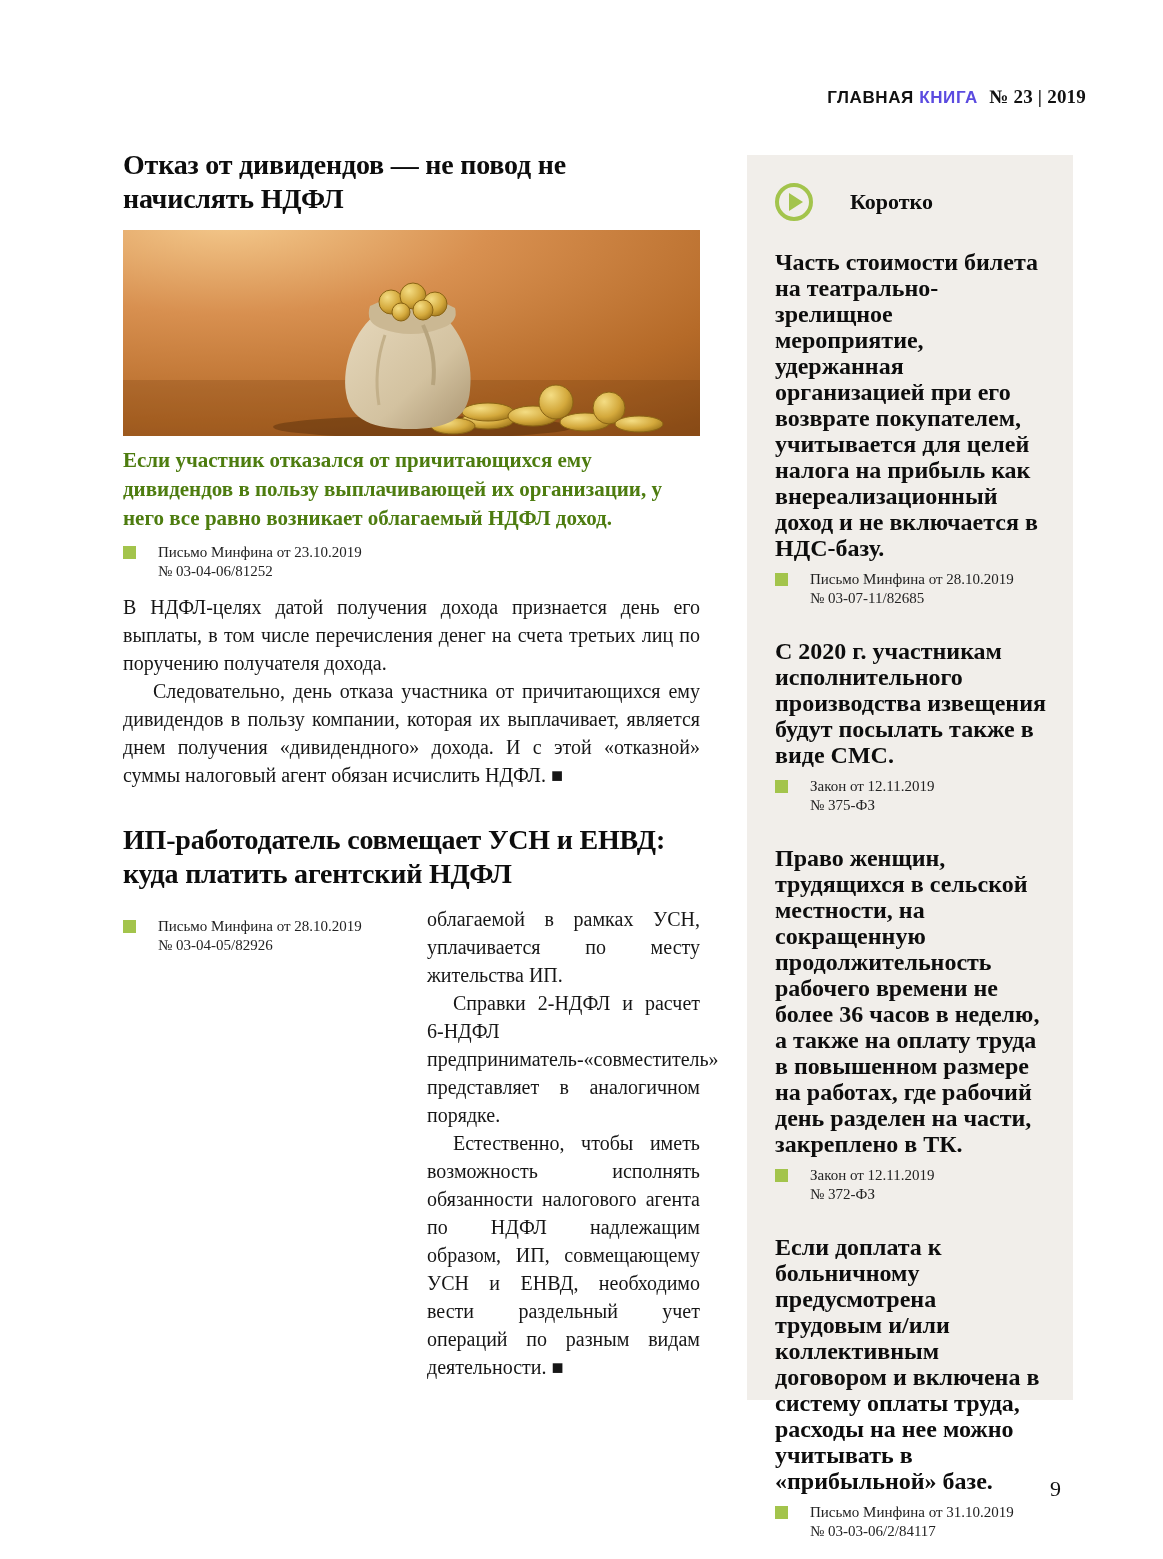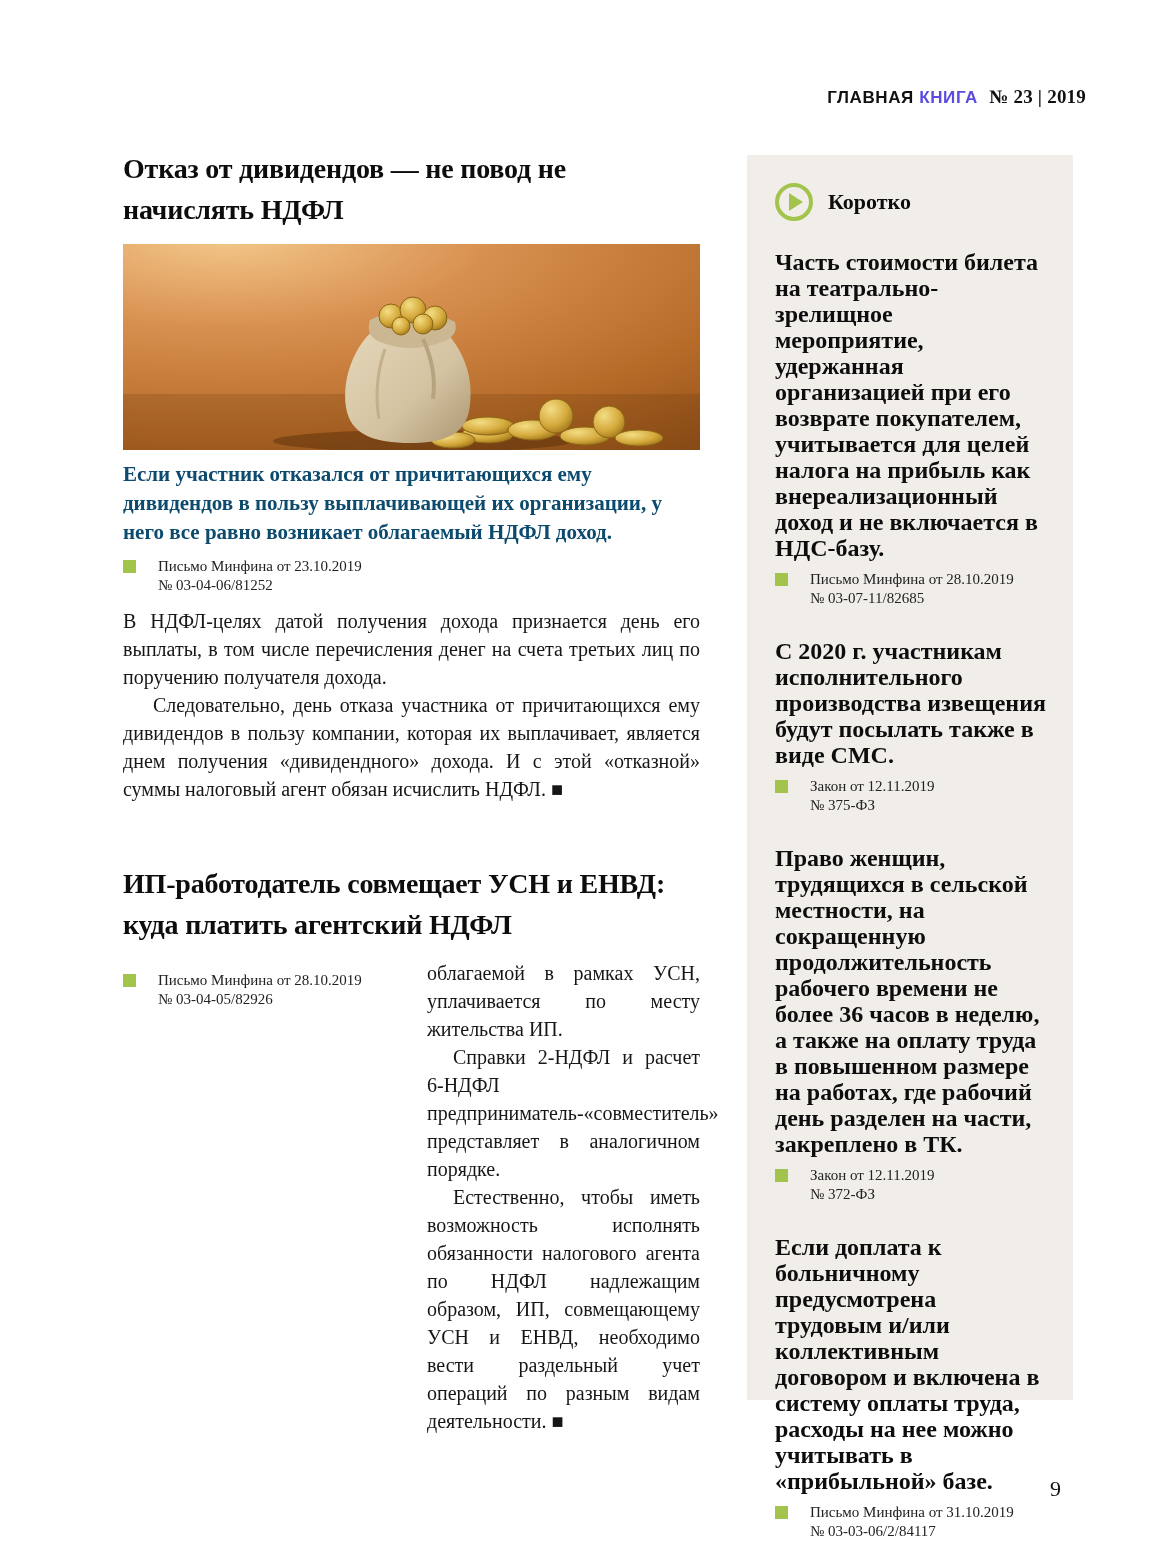--- a/index.html
+++ b/index.html
@@ -20,48 +20,48 @@
   .masthead .m-purple { color:#5b4be0; }
   .masthead .m-issue {
     font-family:"Liberation Serif", serif; font-size:19px;
     letter-spacing:0.2px; color:#111; margin-left:6px;
   }
 
   
   .main { position:absolute; left:123px; top:148px; width:577px; }
 
   .article-title {
-    font-size:28px; line-height:41px; font-weight:bold; color:#0d0d0d;
+    font-size:28px; line-height:34px; font-weight:bold; color:#0d0d0d;
     letter-spacing:-0.2px; margin-bottom:14px;
   }
 
   .photo { width:577px; height:206px; margin-bottom:10px; }
   .photo svg { display:block; }
 
   .lead {
-    font-size:21px; line-height:29px; font-weight:bold; color:#0c4a6e;
+    font-size:21px; line-height:29px; font-weight:bold; color:#4d7c0f;
     margin-top:8px;
   }
 
   .citation {
     display:flex; align-items:flex-start; gap:22px;
     margin-top:10px; font-size:15px; line-height:19px; color:#222;
   }
   .citation .bullet {
     flex:none; width:13px; height:13px; background:#a3c44c; margin-top:3px;
   }
   .citation .cit-lines span { display:block; }
 
   .body-text { margin-top:12px; }
   .body-text p {
     font-size:20px; line-height:28px; text-align:justify; color:#161616;
   }
   .body-text p.indent { text-indent:30px; }
 
-  .article-2 { margin-top:60px; }
+  .article-2 { margin-top:34px; }
 
   .columns { display:flex; gap:31px; margin-top:14px; }
   .col { width:273px; }
   .col .lead-col {
     font-size:21px; line-height:27px; font-weight:bold; color:#0d0d0d;
   }
   .col .citation { margin-top:12px; margin-bottom:16px; }
   .col p.body-p {
     font-size:20px; line-height:28px; text-align:justify; color:#161616;
   }
@@ -79,21 +79,21 @@
     flex:none; width:38px; height:38px; border-radius:50%;
     border:4px solid #a3c44c; display:flex; align-items:center; justify-content:center;
     background:#f1eeea;
   }
   .play-icon .tri {
     width:0; height:0; margin-left:3px;
     border-left:14px solid #a3c44c;
     border-top:9px solid transparent;
     border-bottom:9px solid transparent;
   }
-  .sidebar-title { font-size:22px; font-weight:bold; color:#0d0d0d; }
+  .sidebar-title { font-size:22px; font-weight:bold; color:#0d0d0d;margin-left:22px; }
 
   .sidebar-item { margin-bottom:30px; }
   .sidebar-item .item-text {
     font-size:24px; line-height:26px; font-weight:bold; color:#0d0d0d;
   }
   .sidebar-item .citation { margin-top:9px; }
 
   
   .page-number {
     position:absolute; left:1050px; top:1476px;

